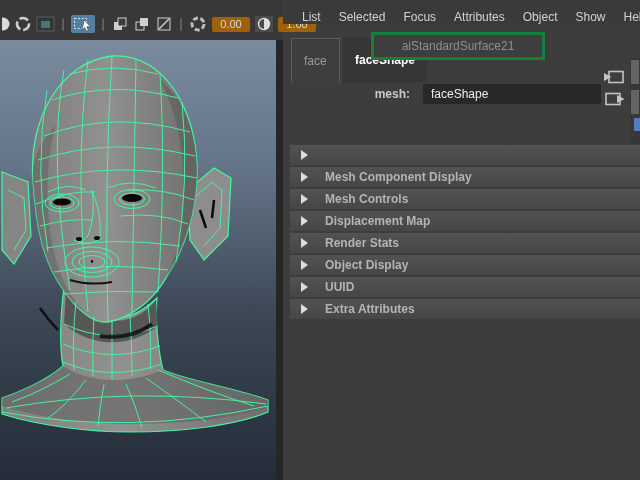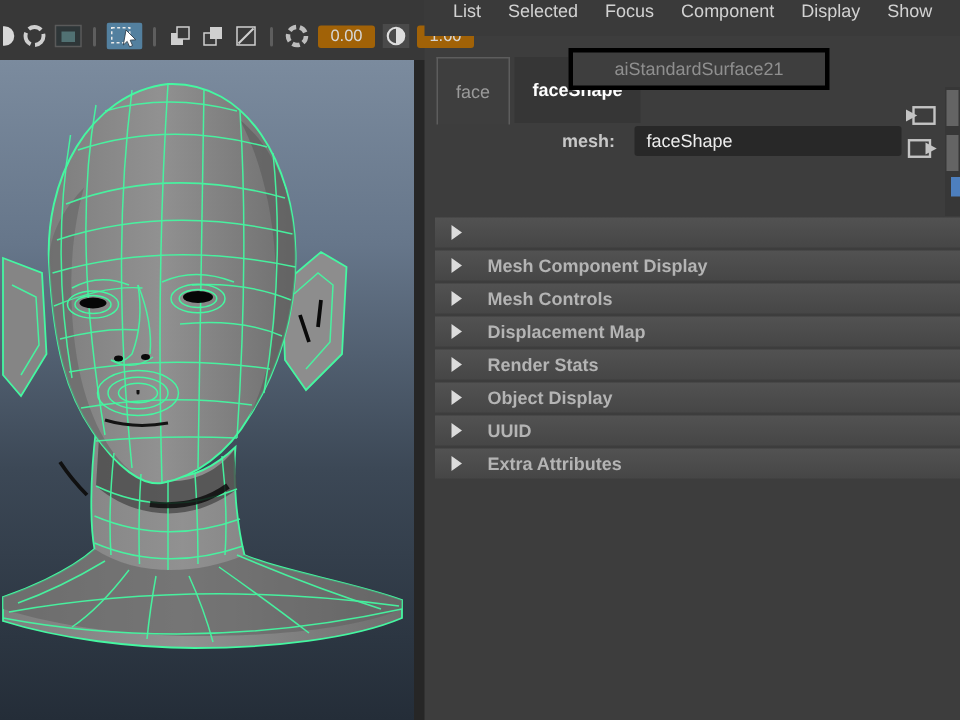--- a/index.html
+++ b/index.html
@@ -15,29 +15,29 @@
               color:#d6d6d6;font-size:11px;line-height:15px;text-align:center;margin:0 3px;}
 
   
   .viewport{position:absolute;left:0;top:40px;width:276px;height:440px;
             background:linear-gradient(180deg,#7b8b9e 0%,#66768a 28%,#3c4856 62%,#242d38 100%);}
   .viewport svg{display:block;}
   .vp-border{position:absolute;left:276px;top:40px;width:7px;height:440px;background:#262626;}
 
   
   .menubar{position:absolute;left:283px;top:0;width:357px;height:24px;background:#3a3a3a;
-           display:flex;align-items:flex-start;color:#d2d2d2;font-size:12px;padding-left:10px;box-sizing:border-box;}
+           display:flex;align-items:flex-end;color:#d2d2d2;font-size:12px;padding-left:10px;box-sizing:border-box;}
   .menubar span{padding:0 9px;cursor:default;}
 
   .tabbar{position:absolute;left:283px;top:26px;width:357px;height:40px;}
   .tab{position:absolute;font-size:12px;color:#9a9a9a;line-height:20px;height:20px;padding:12px 12px;cursor:default;}
   .tab.face{left:8px;top:12px;background:#3e3e3e;border:1px solid #5d5d5d;border-bottom:none;}
   .tab.active{left:60px;top:12px;color:#ffffff;font-weight:bold;background:#363636;}
-  .annotation-box{position:absolute;left:96px;top:6px;width:168px;height:22px;
-                  border:3px solid #000000;background:#3e3e3e;
+  .annotation-box{position:absolute;left:88px;top:6px;width:168px;height:22px;
+                  border:3px solid #15803d;background:#3e3e3e;
                   display:flex;align-items:center;justify-content:center;}
   .annotation-box .tab-label{font-size:12px;color:#8f8f8f;}
 
   .mesh-row{position:absolute;left:368px;top:84px;display:flex;align-items:center;}
   .mesh-row .lbl{width:42px;text-align:right;color:#c8c8c8;font-size:12px;padding-right:13px;font-weight:bold;}
   .mesh-row .field{width:170px;height:20px;background:#282828;border-radius:2px;color:#ececec;
                    font-size:12px;line-height:20px;padding-left:8px;}
 
   .side-ic{position:absolute;left:602px;}
   .scrollbar{position:absolute;left:630px;top:58px;width:10px;height:86px;background:#373737;}
@@ -190,22 +190,22 @@
       <path d="M40 268 Q48 280 58 290" stroke="#101010" stroke-width="2.5" fill="none"></path>
       <path d="M200 170 L206 188 M214 160 L212 178" stroke="#0a0a0a" stroke-width="2.5"></path>
     </svg>
   </div>
   <div class="vp-border"></div>
 
   <div class="menubar">
     <span>List</span>
     <span>Selected</span>
     <span>Focus</span>
-    <span>Component</span>
-    <span>Display</span>
+    <span>Attributes</span>
+    <span>Object</span>
     <span>Show</span>
     <span>Help</span>
   </div>
 
   <div class="tabbar">
     <div class="tab face">face</div>
     <div class="tab active">faceShape</div>
     <div class="annotation-box">
       <span class="tab-label">aiStandardSurface21</span>
     </div>

